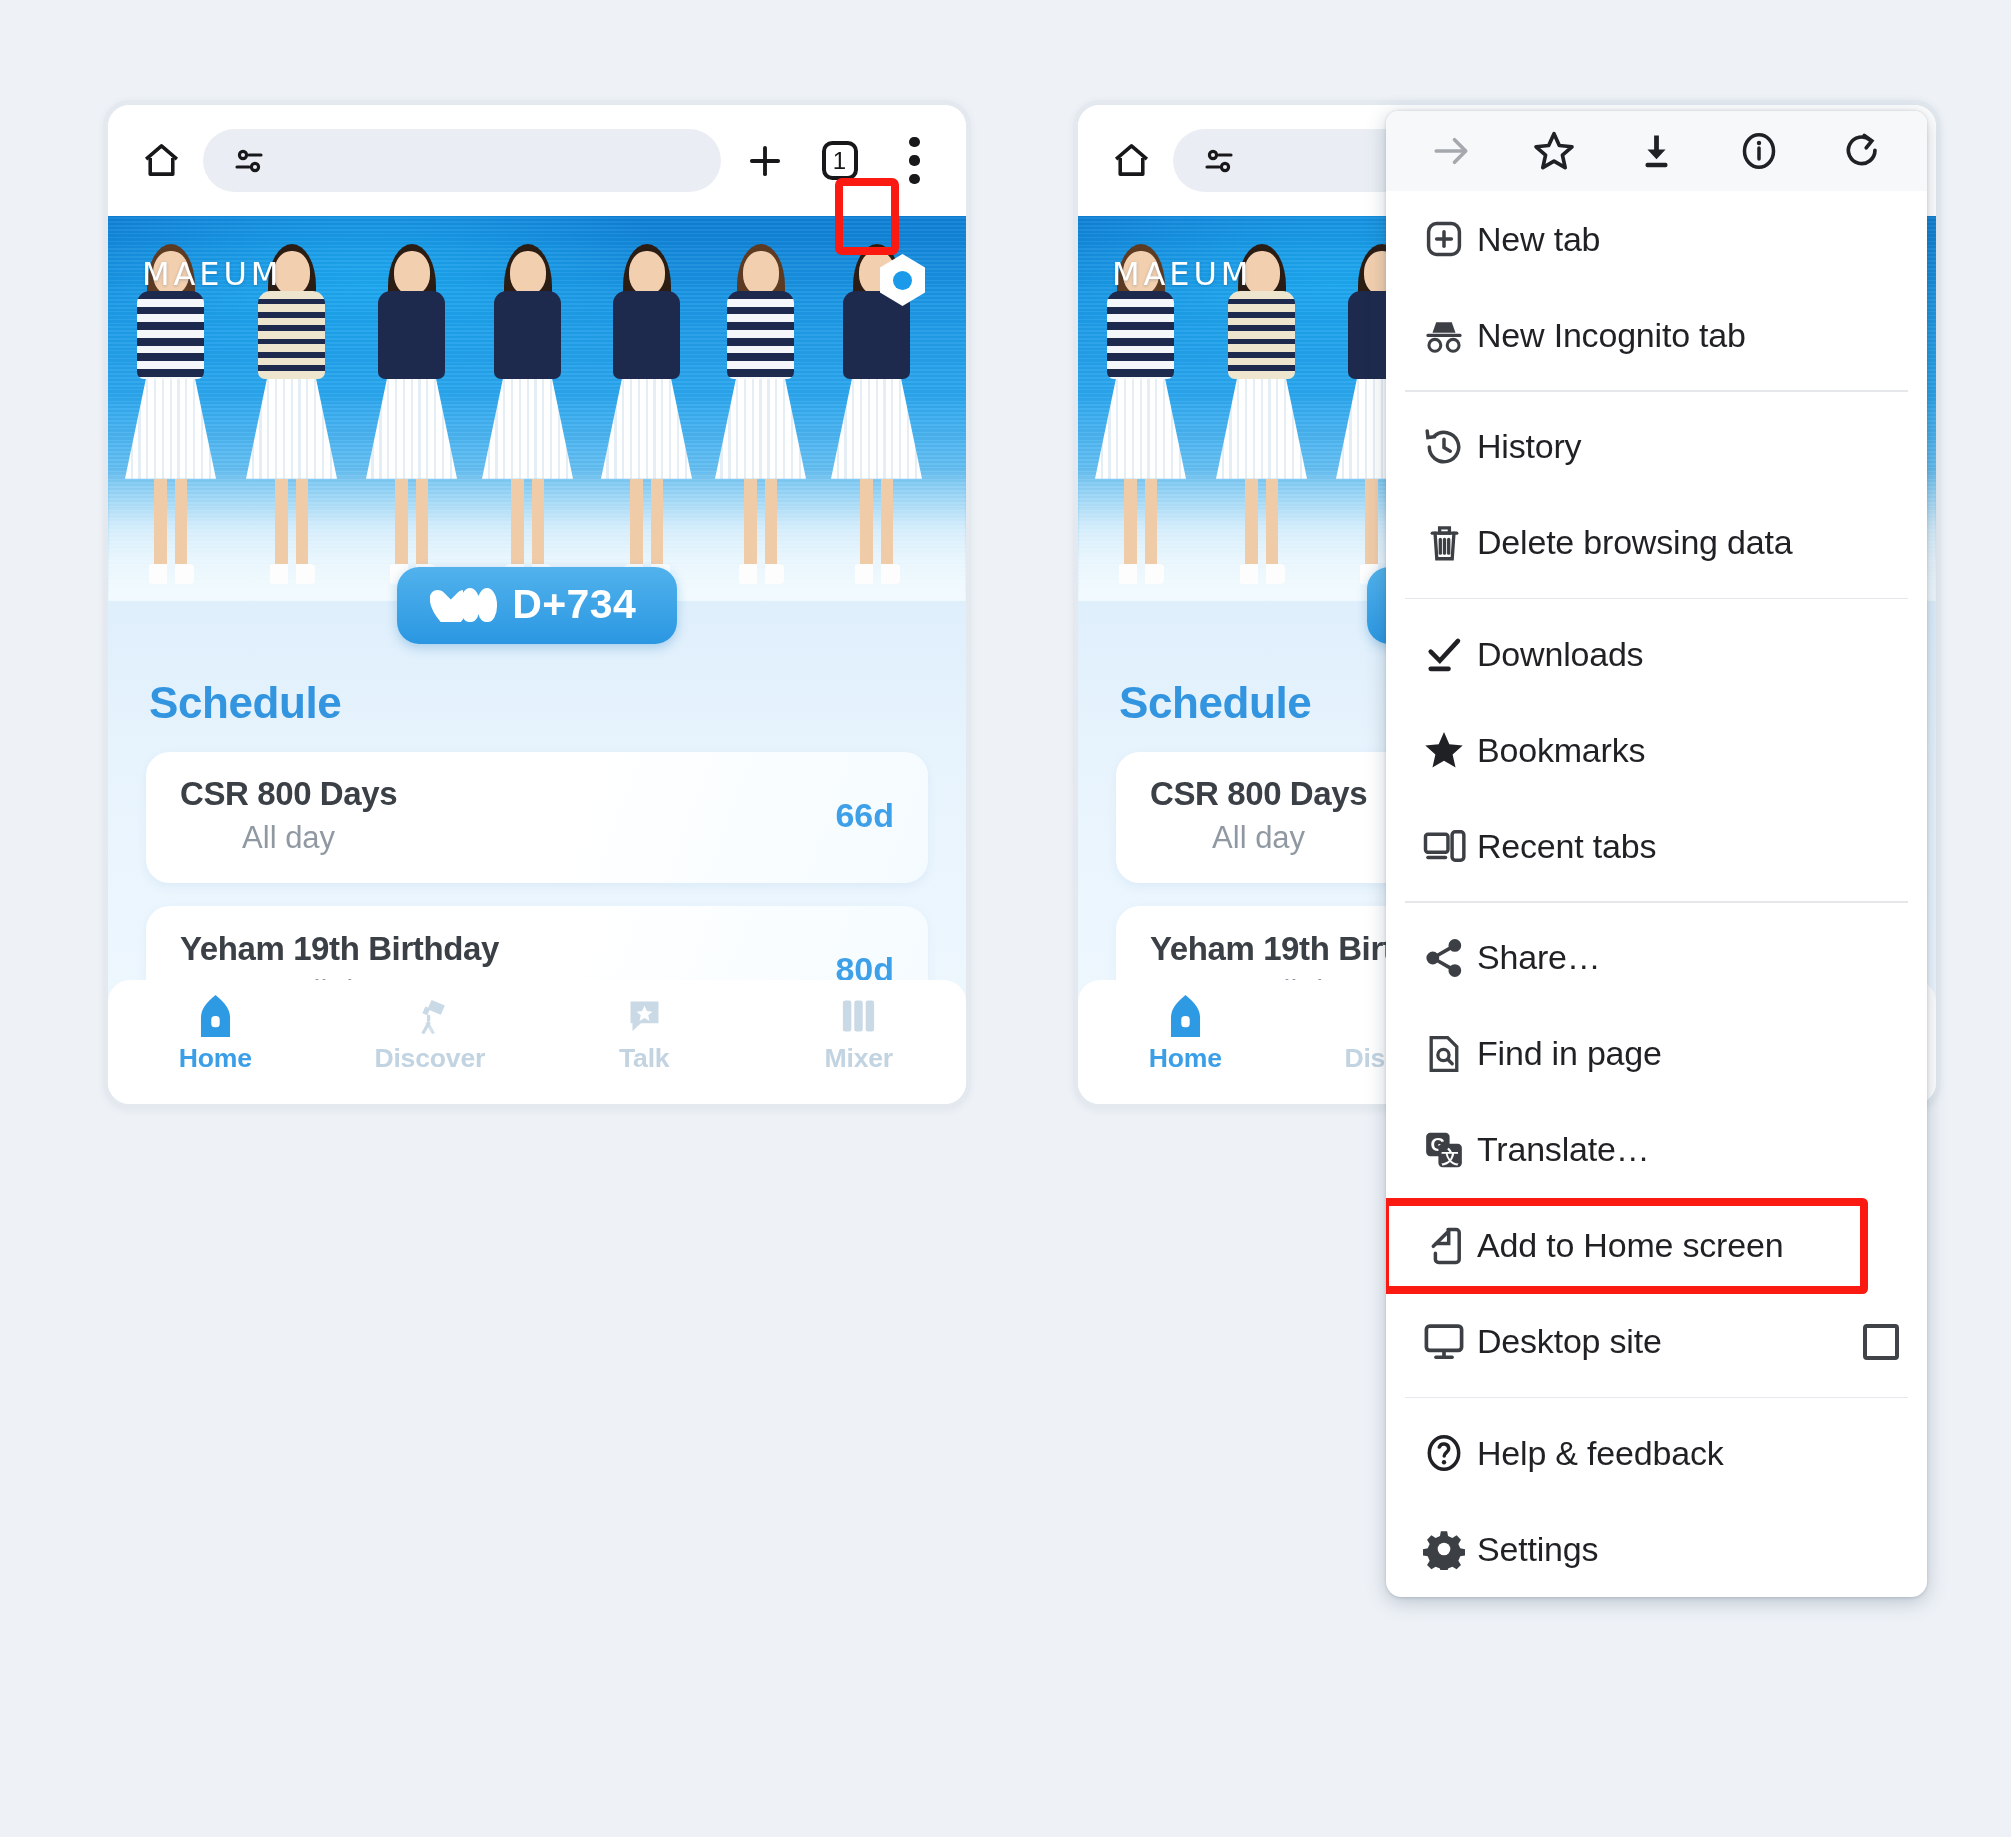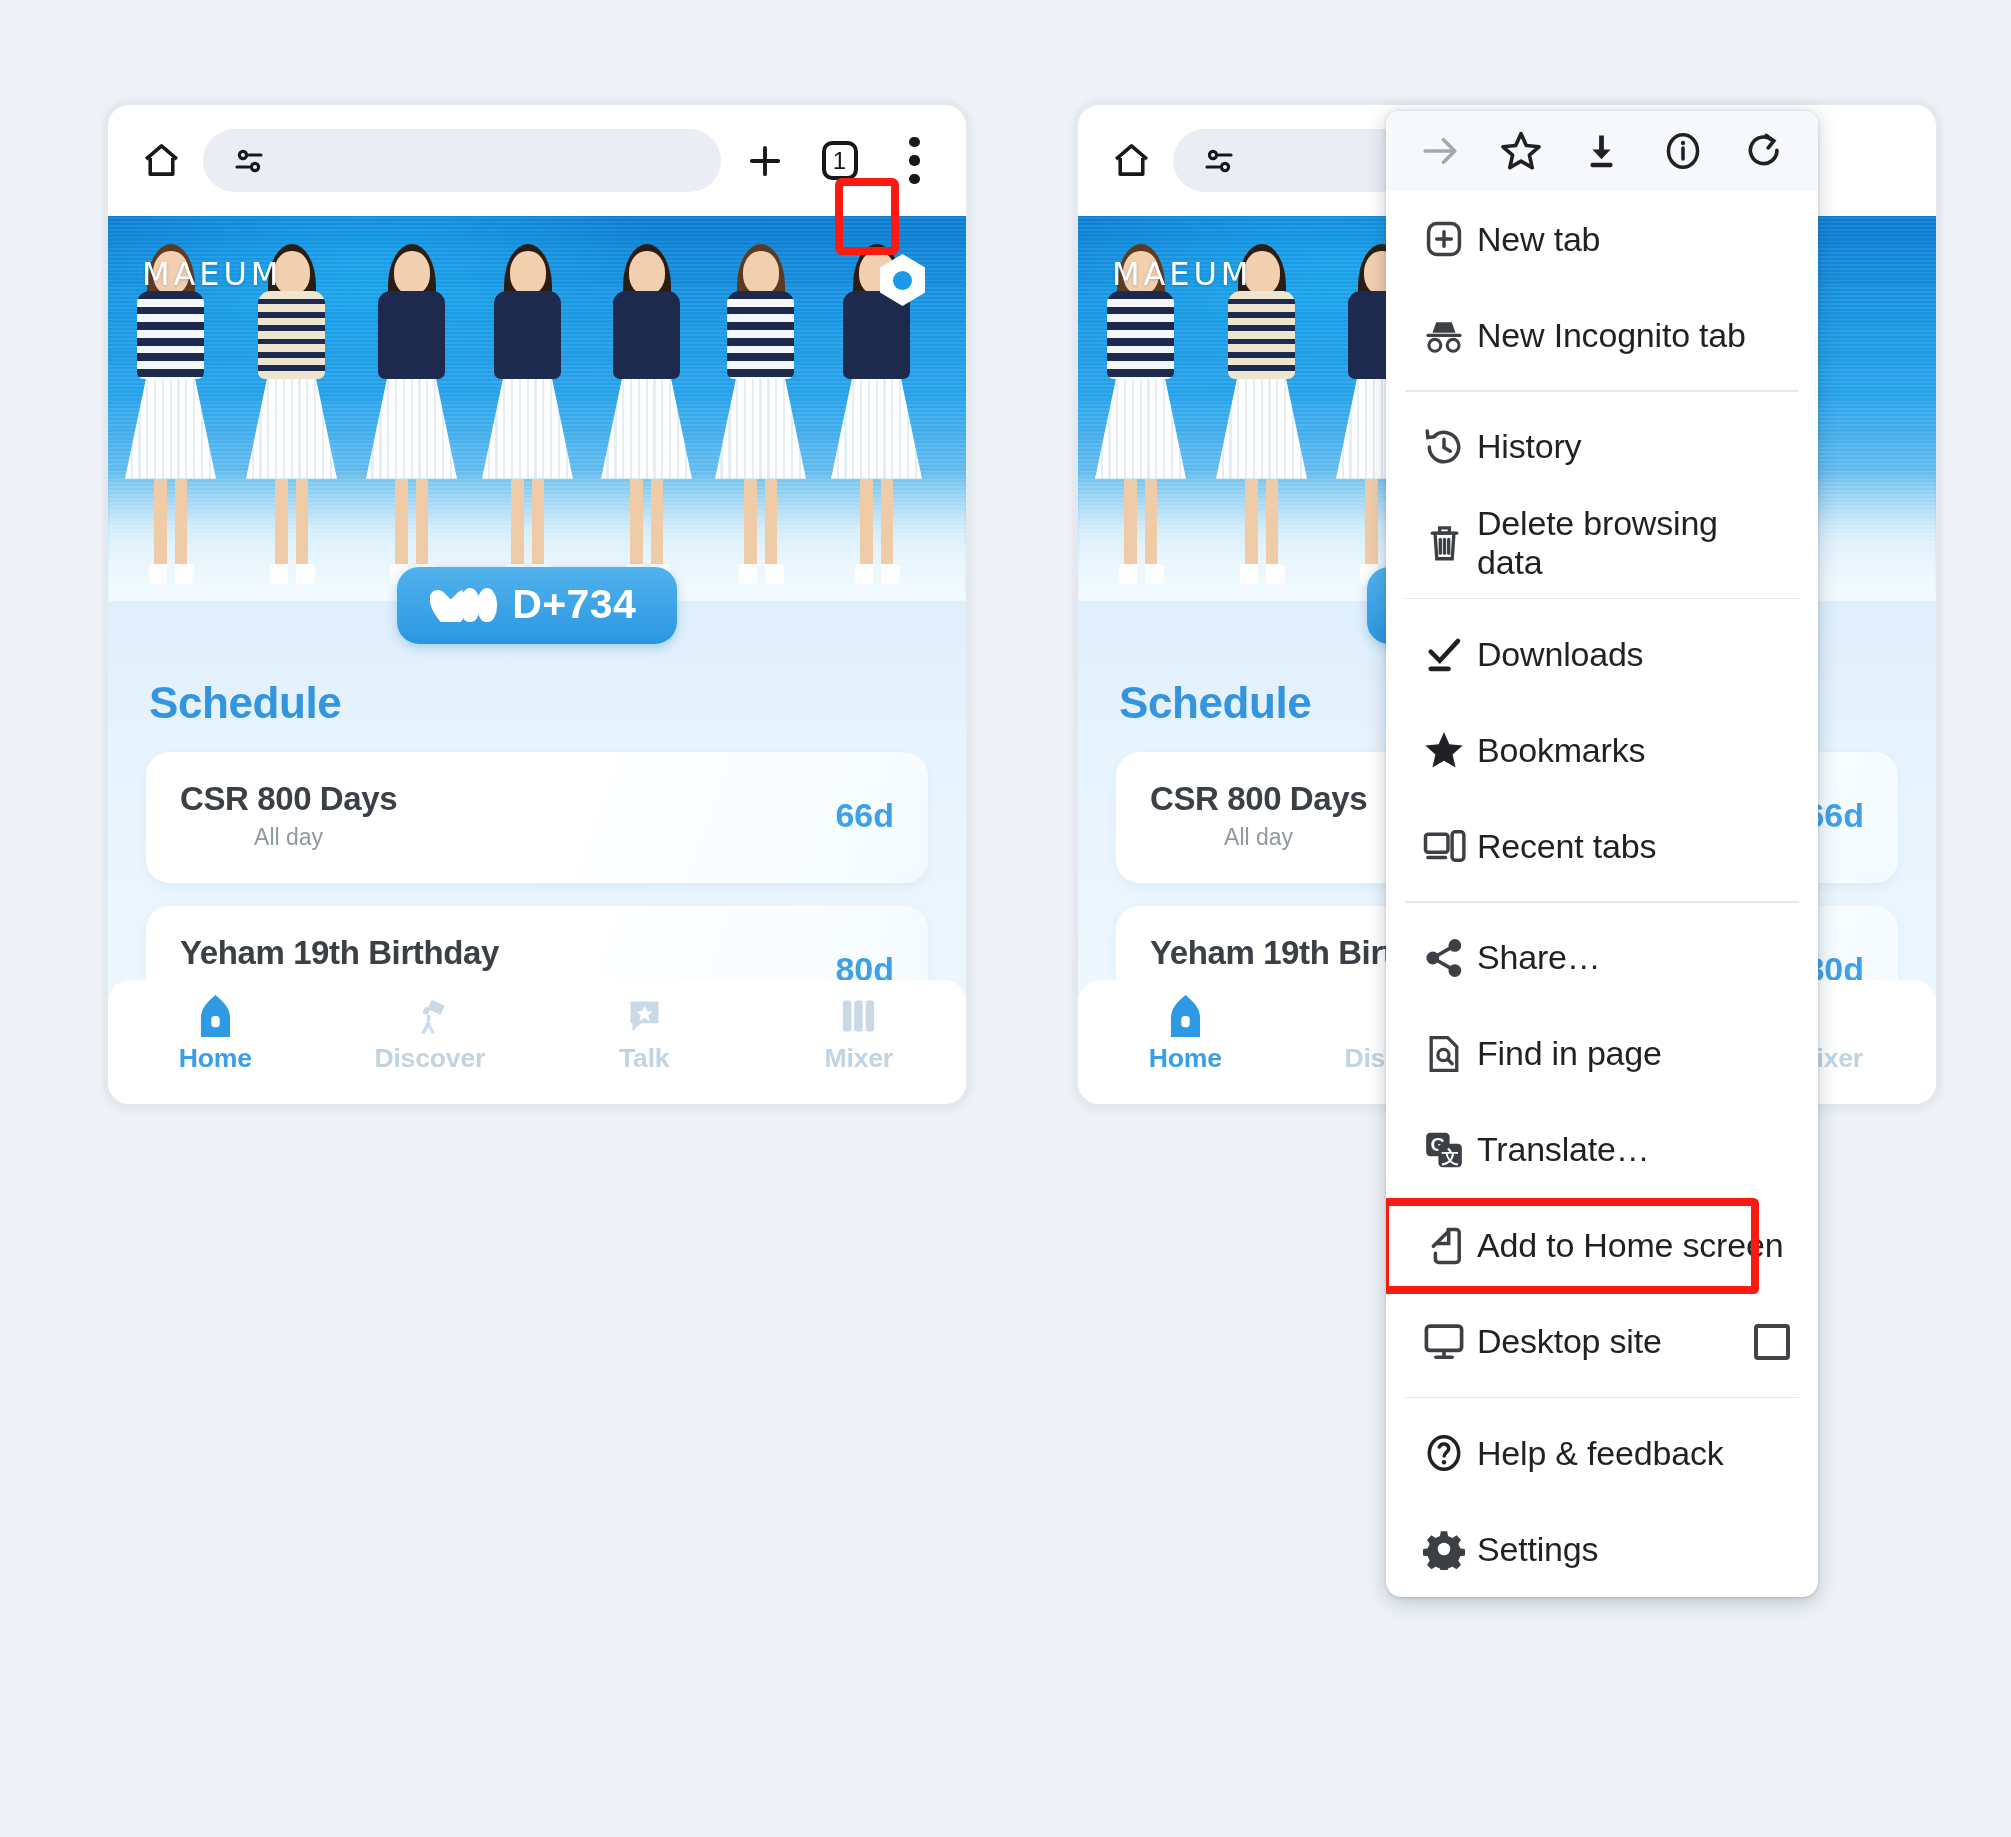--- a/index.html
+++ b/index.html
@@ -202,21 +202,21 @@
     margin: 23.5px 38px 0;
     background: linear-gradient(110deg,#ffffff 0%,#ffffff 52%,#f4fbff 100%);
     border-radius: 23.5px;
     padding: 23.5px 34px 26.6px;
     display: flex; align-items: center; justify-content: space-between;
     box-shadow: 0 3.1px 9.4px rgba(110,160,205,.10);
     min-height: 131px;
     text-align: center;
   }
   .card .c-title { font-size: 33px; font-weight: 700; color: #3b4046; letter-spacing: -0.4px; }
-  .card .c-sub { font-size: 23px; color: #9099a2; margin-top: 6.3px; }
+  .card .c-sub { font-size: 31px; color: #9099a2; margin-top: 6.3px; }
   .card .c-days { font-size: 34px; font-weight: 700; color: #3da0e8; white-space: nowrap; }
 
   .view-cal {
     margin-top: 34px;
     display: flex; align-items: center; justify-content: center; gap: 15.6px;
     color: #3a9fe6; font-size: 34px; font-weight: 700; letter-spacing: -0.4px;
   }
   .cal-ico {
     width: 30px; height: 36px; border-radius: 5.5px; background: #4aa9ea;
     position: relative; display: block;
@@ -242,21 +242,21 @@
   }
   .bnav-item { flex: 1; display: flex; flex-direction: column; align-items: center; gap: 4.7px; }
   .bnav-label { font-size: 26.6px; font-weight: 700; color: #c2d3e1; letter-spacing: -0.2px; }
   .bnav-item.active .bnav-label { color: #3a9fe6; }
   .bnav-ico { height: 44px; display: flex; align-items: center; justify-content: center; }
 
   
   .menu {
     position: absolute;
     left: 1386px; top: 111px;
-    width: 432px;
+    width: 541px;
     background: #ffffff;
     border-radius: 12.5px 12.5px 15.6px 15.6px;
     box-shadow: 0 4.7px 20.3px rgba(40,60,85,.26), 0 0.8px 3.1px rgba(40,60,85,.18);
     overflow: hidden;
     z-index: 40;
   }
   .menu-head {
     height: 80px;
     background: #f7f8fa;
     display: flex; align-items: center; justify-content: space-around;

